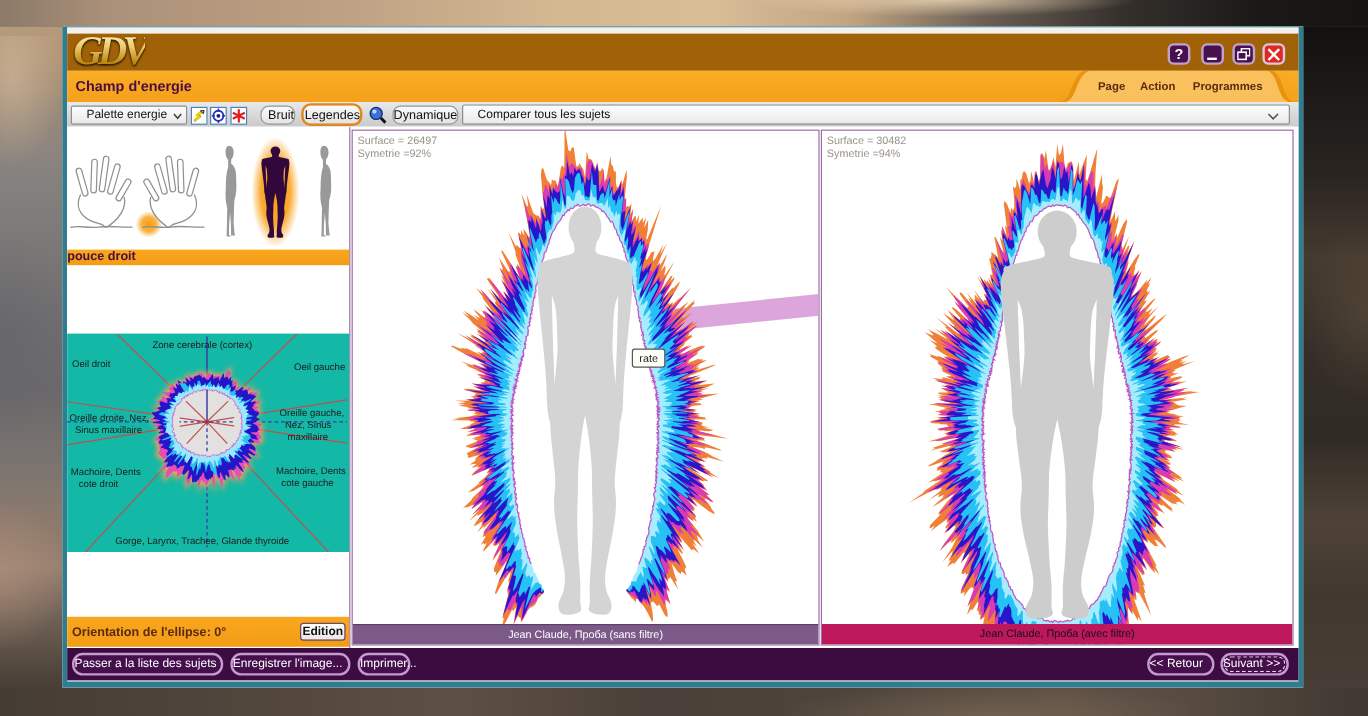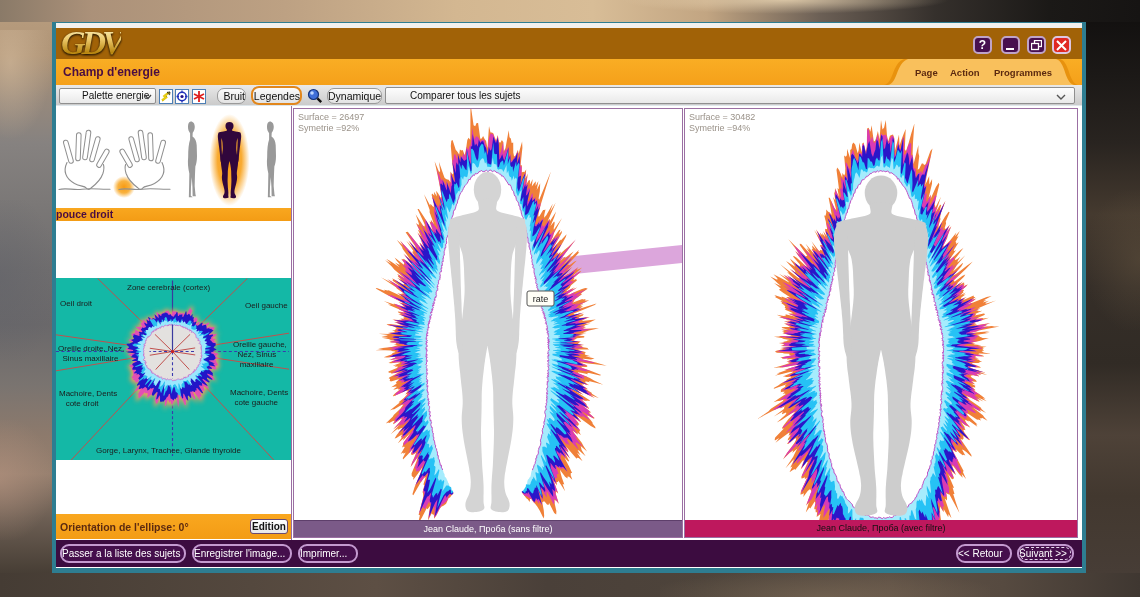--- a/index.html
+++ b/index.html
@@ -87,21 +87,21 @@
 <svg class="abs" style="left:824px;top:0" width="202" height="26">
         <path d="M4,26 C14,24 12,4 24,0 L180,0 C190,3 188,23 198,26 Z" fill="#e8920e"></path>
         <path d="M8,26 C18,24 16,4 28,0 L176,0 C186,3 184,23 194,26 Z" fill="#f9c05c"></path>
       </svg>
 <div class="t abs" style="left:7px">Champ d'energie</div>
 <div class="tabtxt abs" style="left:859px">Page</div>
 <div class="tabtxt abs" style="left:894px">Action</div>
 <div class="tabtxt abs" style="left:938px">Programmes</div>
 </div>
 <div id="tbar" class="abs">
-<div class="combo abs" style="left:3px;top:3px;width:97px;height:16px;line-height:14px;padding-left:22px">Palette energie<svg class="abs" style="right:3px;top:5px" width="8" height="6">
+<div class="combo abs" style="left:3px;top:3px;width:97px;height:16px;line-height:14px;padding-left:12px">Palette energie<svg class="abs" style="right:3px;top:5px" width="8" height="6">
           <path d="M1,1 L4,4.6 L7,1" stroke="#444" stroke-width="1.3" fill="none"></path>
         </svg></div>
 <div class="ico abs" style="left:103px;top:4px">
         <svg width="12" height="13" style="position:absolute;left:0;top:0">
           <path d="M2,11 L7,7 L5.4,5.6 L10,2" stroke="#222" stroke-width="1" fill="none"></path>
           <path d="M2,10.5 L6,7.5 L4.4,6 L8.6,2.6" stroke="#e7cc13" stroke-width="2.4" fill="none"></path>
           <path d="M10,2 l-3,0.4 l2.6,2.4 z" fill="#e7cc13" stroke="#222" stroke-width="0.8"></path>
         </svg>
       </div>
 <div class="ico abs" style="left:119px;top:4px">
@@ -118,21 +118,21 @@
       </div>
 <div class="tb-btn abs" style="left:161px;top:3px;width:29px;height:16px;line-height:14px">Bruit</div>
 <div class="tb-btn abs" style="left:195px;top:1px;width:51px;height:19px;line-height:17px;border:2px solid #e2871c;border-radius:8px">Legendes</div>
 <svg class="abs" style="left:251px;top:3px" width="16" height="16">
         <circle cx="6.5" cy="6.5" r="5" fill="#3f6fd8"></circle>
         <circle cx="6.5" cy="6.5" r="5" fill="none" stroke="#16337a" stroke-width="1.2"></circle>
         <circle cx="5" cy="5" r="1.8" fill="#bcd6ff"></circle>
         <path d="M10.4,10.4 L14.2,14.2" stroke="#111" stroke-width="2.4"></path>
       </svg>
 <div class="tb-btn abs" style="left:271px;top:3px;width:55px;height:16px;line-height:14px">Dynamique</div>
-<div class="combo abs" style="left:329px;top:2px;width:690px;height:17px;line-height:15px;padding-left:24px">Comparer tous les sujets<svg class="abs" style="right:8px;top:6px" width="10" height="7">
+<div class="combo abs" style="left:329px;top:2px;width:690px;height:17px;line-height:15px;padding-left:12px">Comparer tous les sujets<svg class="abs" style="right:8px;top:6px" width="10" height="7">
           <path d="M1,1 L5,5 L9,1" stroke="#555" stroke-width="1.4" fill="none"></path>
         </svg></div>
 </div>
 <div id="content" class="abs">
 <div id="lpanel" class="abs">
 <svg class="abs" style="left:0;top:0" width="235" height="102" viewBox="0 0 235 102">
 <g transform="translate(-56,-106)">
 <defs>
               <radialGradient id="gd">
                 <stop offset="0%" stop-color="#f89a12"></stop>
@@ -317,16 +317,16 @@
             </g>
 </g>
         </svg>
 <div class="meas" style="top:3px">Surface = 30482<br>Symetrie =94%</div>
 <div id="capR" class="cap">Jean Claude, Проба (avec filtre)</div>
 </div>
 </div>
 <div id="bbar" class="abs">
 <div class="bbtn abs" style="left:4px;width:126px">Passer a la liste des sujets</div>
 <div class="bbtn abs" style="left:136px;width:100px">Enregistrer l'image...</div>
-<div class="bbtn abs" style="left:242px;width:60px">Imprimer...</div>
+<div class="bbtn abs" style="left:242px;width:44px">Imprimer...</div>
 <div class="bbtn abs" style="left:900px;width:56px">&lt;&lt; Retour</div>
 <div class="bbtn abs" style="left:961px;width:57px;outline:1px dashed #e8d8ee;outline-offset:-4px">Suivant &gt;&gt;</div>
 </div>
 </div>
 </body></html>

